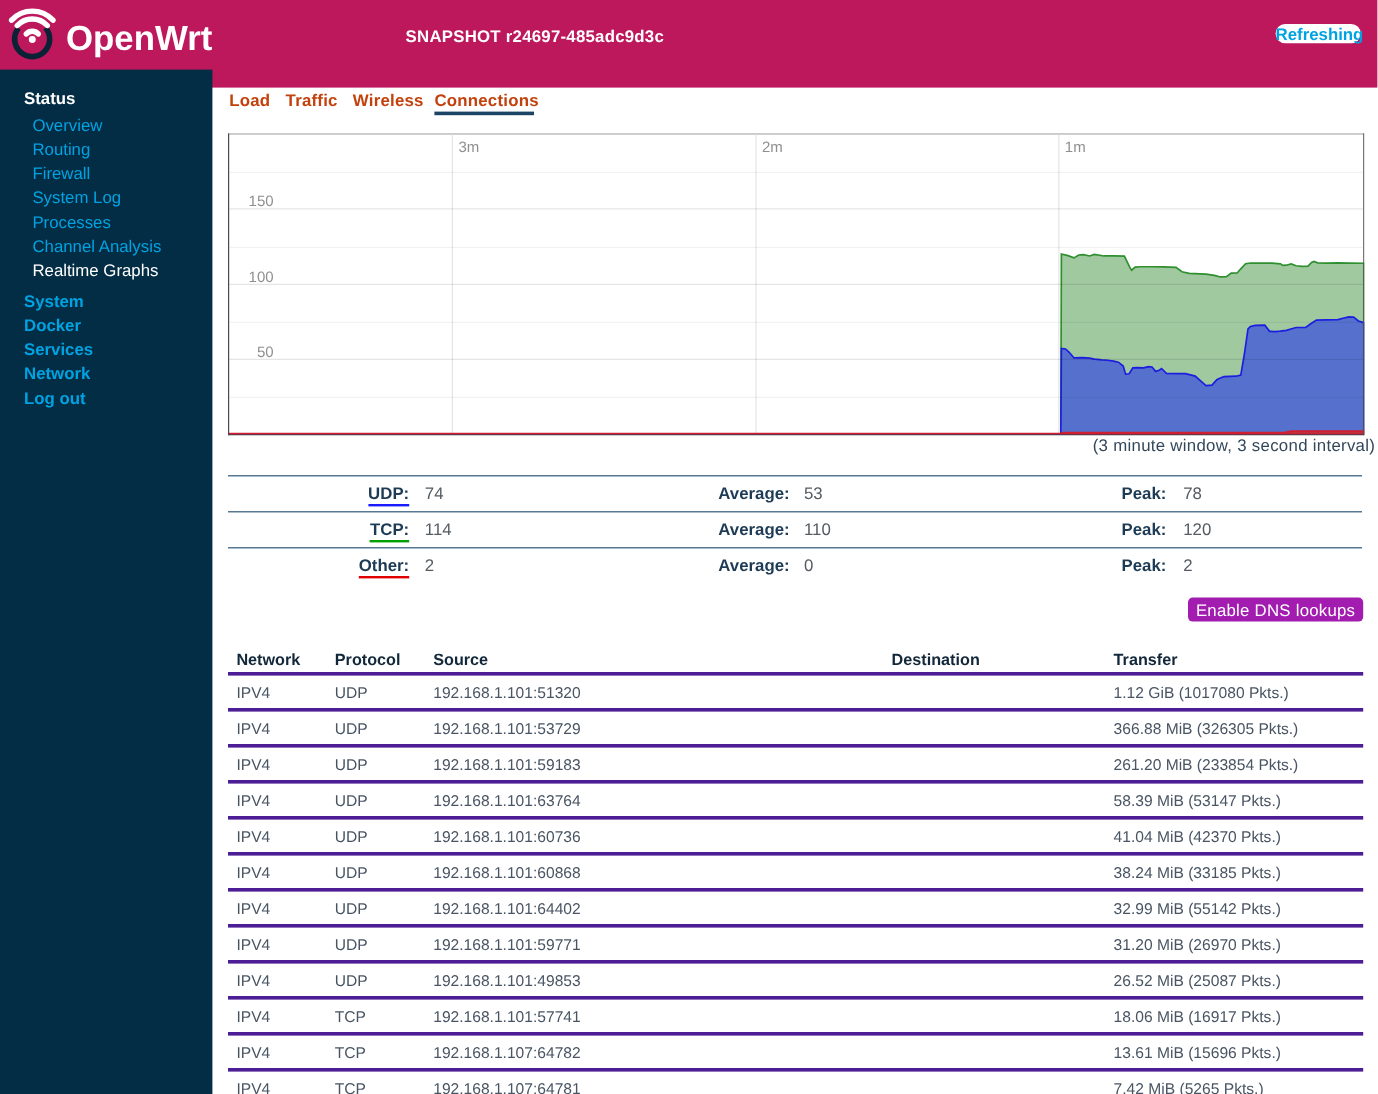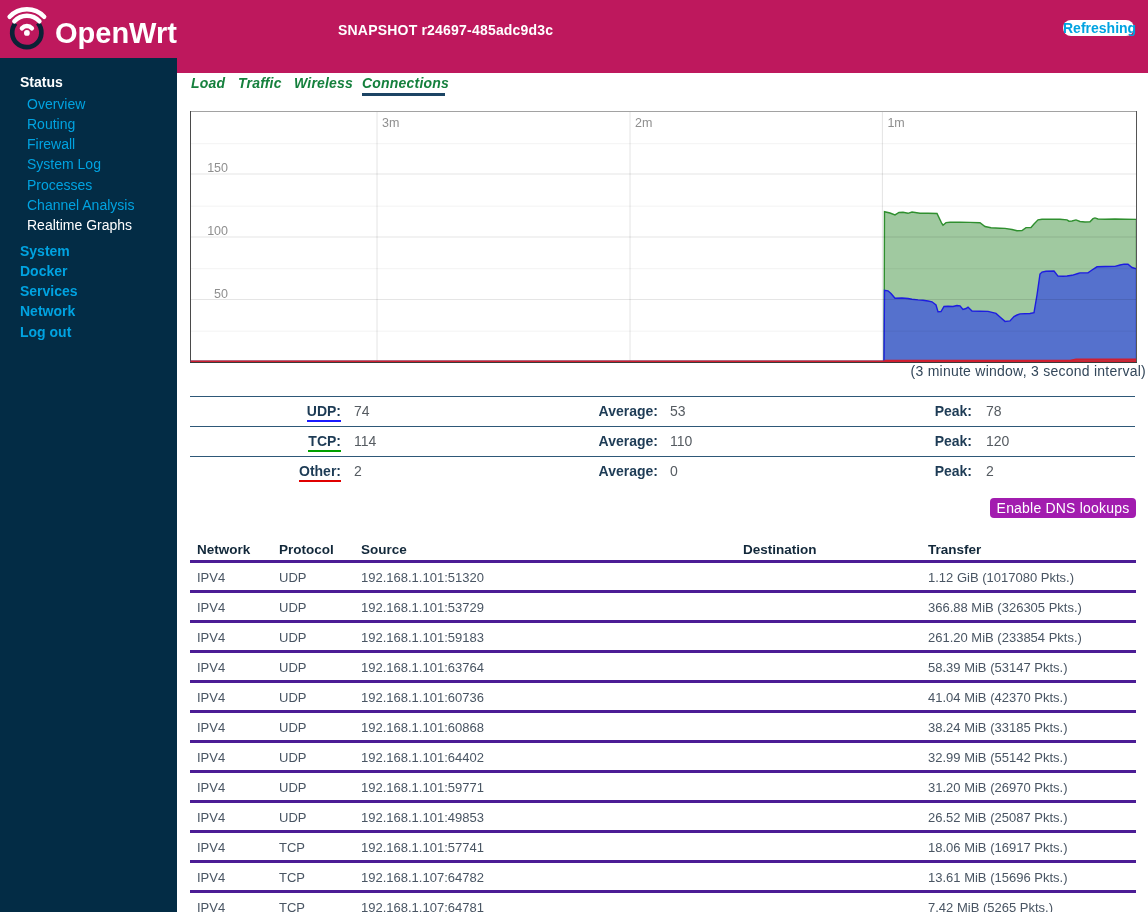--- a/index.html
+++ b/index.html
@@ -12,21 +12,21 @@
 #brand { position:absolute; left:55px; top:17px; color:#fff; font-size:29px; font-weight:bold; }
 #snapshot { position:absolute; left:314px; top:22px; color:#fff; font-size:14px; font-weight:bold; letter-spacing:0.2px;margin-left:24px; }
 #refresh { position:absolute; left:1063px; top:20px; width:71px; height:16px; background:#fff; border-radius:8px;
   color:#00A3E1; font-size:14px; font-weight:bold; text-align:center; line-height:16px; }
 
 .m { position:absolute; left:20px; color:#00A3E1; font-size:14px; white-space:nowrap; }
 .m.b { font-weight:bold; }
 .m.w { color:#fff; }
 .m.i { left:27px; }
 
-.tab { position:absolute; top:75px; color:#15803d; font-size:14px; font-weight:bold; letter-spacing:0.2px;font-style:italic; }
+.tab { position:absolute; top:75px; color:#c2410c; font-size:14px; font-weight:bold; letter-spacing:0.2px; }
 #tabline { position:absolute; left:362px; top:93px; width:83px; height:2.5px; background:#1c4464; }
 
 #caption { position:absolute; top:363px; right:2px; color:#33475a; font-size:14px; letter-spacing:0.25px; }
 
 .srow { position:absolute; left:190px; width:945px; height:30px; border-top:1px solid #2e5878; }
 .slabel { position:absolute; top:6px; font-size:14px; font-weight:bold; color:#1d3b55; }
 .sval { position:absolute; top:6px; font-size:14px; color:#555b61; }
 .lu { padding-bottom:1px; border-bottom:2px solid; }
 #dnsbtn { position:absolute; left:990px; top:498px; width:146px; height:20px; background:#a21caf; border-radius:4px;
   color:#fff; font-size:14px; text-align:center; line-height:20px; letter-spacing:0.2px; }

